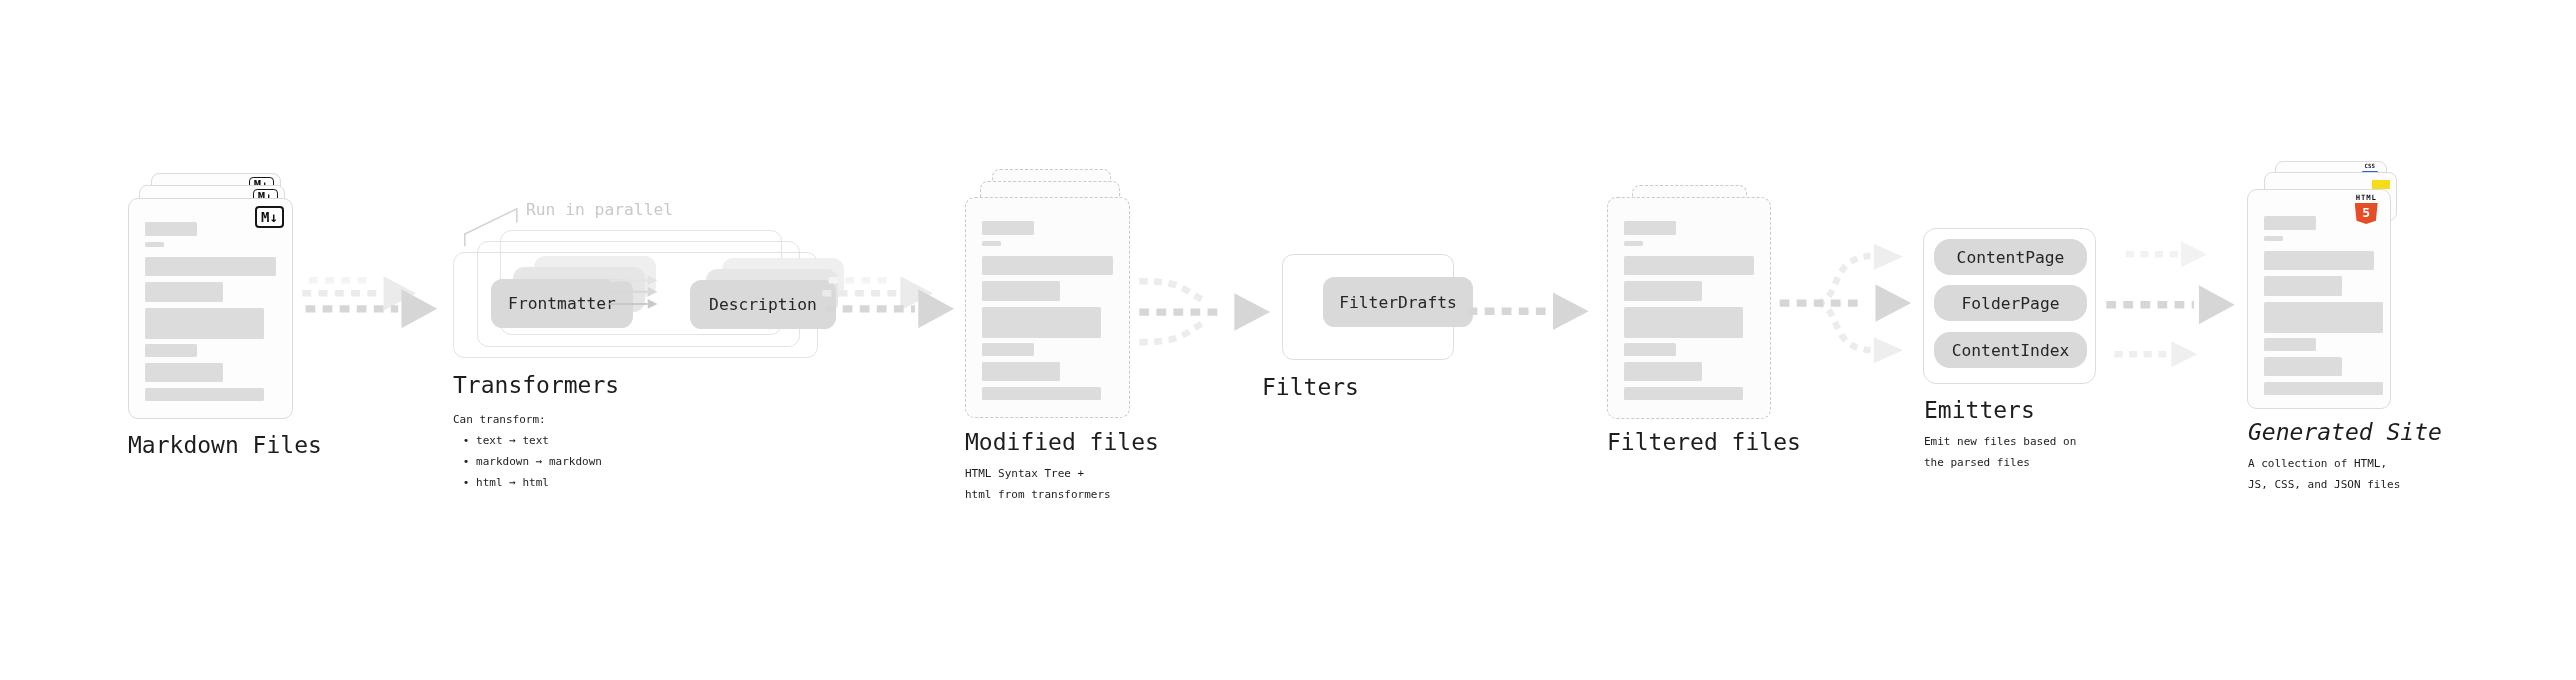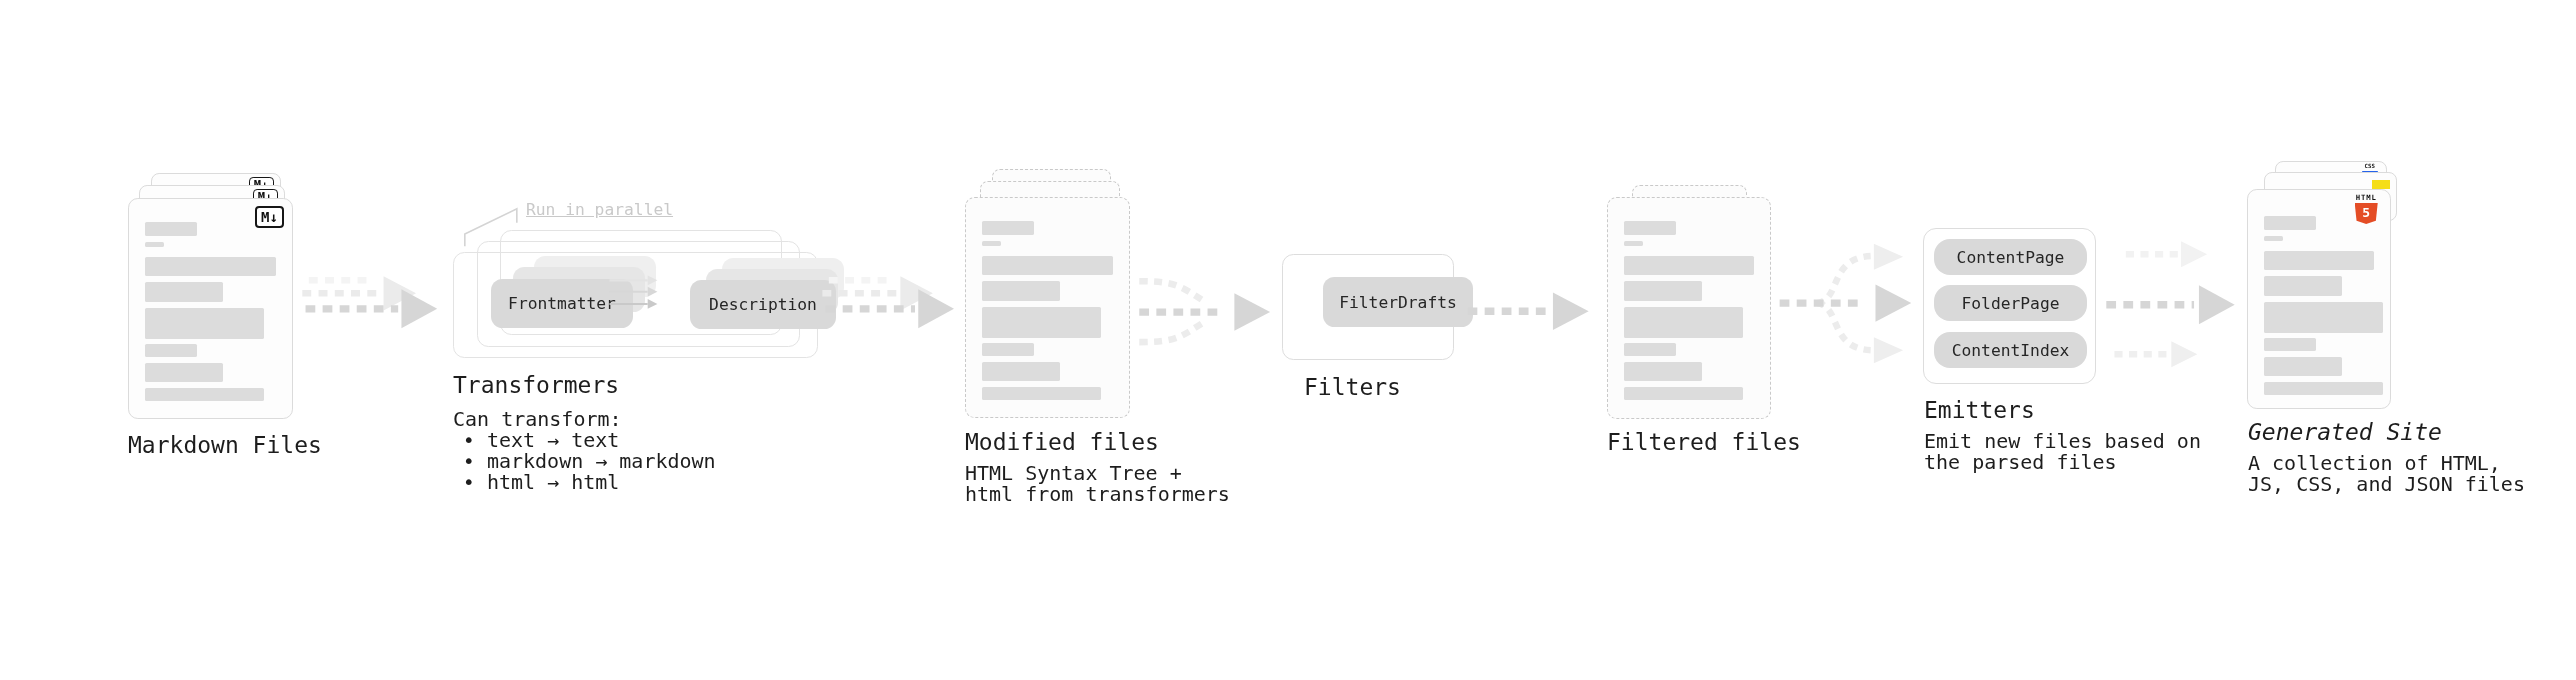--- a/index.html
+++ b/index.html
@@ -44,21 +44,21 @@
   .tpill{position:absolute;box-sizing:border-box;border-radius:11.4px;font-size:16.3px;
     display:flex;align-items:center;justify-content:center;white-space:nowrap;color:#262626;margin-left:29px;}
   .l1{background:#d9d9d9;}
   .l2{background:#e6e6e6;}
   .l3{background:#efefef;}
   .epill{position:absolute;box-sizing:border-box;border-radius:16px;background:#d9d9d9;font-size:16.3px;
     display:flex;align-items:center;justify-content:center;white-space:nowrap;color:#262626;}
 
   
   .stage-label{position:absolute;font-size:23px;color:#1d1d1d;white-space:nowrap;}
-  .stage-desc{position:absolute;font-size:20px;line-height:21px;color:#1d1d1d;white-space:nowrap;}
+  .stage-desc{position:absolute;font-size:11px;line-height:21px;color:#1d1d1d;white-space:nowrap;}
   .stage-desc .bullet{padding-left:9.8px;}
   .annotation{position:absolute;font-size:16.3px;line-height:19.5px;color:#c9c9c9;white-space:nowrap;}
 </style>
 </head>
 <body>
 
 <div class="canvas">
 
   <svg class="overlay" width="2576" height="681" viewBox="0 0 3170 838">
 
@@ -135,21 +135,21 @@
         <div class="bar b3"></div>
         <div class="bar b4"></div>
       <div class="bar b5"></div>
         <div class="bar b6"></div>
         <div class="bar b7"></div>
         <div class="bar b8"></div>
     </div>
   </div>
   <div class="stage-label" style="left:128px;top:432px;">Markdown Files</div>
 
-  <div class="annotation" style="left:526px;top:200px;text-decoration:underline;">Run in parallel</div>
+  <div class="annotation" style="left:526px;top:200px;">Run in parallel</div>
   <div class="tbox" style="left:500px;top:230px;width:282px;height:105px;z-index:1;"></div>
   <div class="tbox" style="left:477px;top:241px;width:323px;height:106px;z-index:1;"></div>
   <div class="tbox" style="left:453px;top:252px;width:365px;height:106px;z-index:1;"></div>
   <div class="tpill l3" style="left:505px;top:256px;width:122px;height:41px;z-index:2;"></div>
   <div class="tpill l3" style="left:693px;top:258px;width:122px;height:41px;z-index:2;"></div>
   <div class="tpill l2" style="left:484px;top:267px;width:132px;height:45px;z-index:3;"></div>
   <div class="tpill l2" style="left:677px;top:269px;width:132px;height:45px;z-index:3;"></div>
   <div class="tpill l1" style="left:462px;top:279px;width:142px;height:49px;z-index:4;">Frontmatter</div>
   <div class="tpill l1" style="left:661px;top:280px;width:146px;height:49px;z-index:4;">Description</div>
   <div class="stage-label" style="left:453px;top:372px;">Transformers</div>
@@ -175,21 +175,21 @@
     </div>
   </div>
   <div class="stage-label" style="left:965px;top:429px;">Modified files</div>
   <div class="stage-desc" style="left:965px;top:463px;">
     <div>HTML Syntax Tree +</div>
     <div>html from transformers</div>
   </div>
 
   <div class="obox" style="left:1282px;top:254px;width:172px;height:106px;"></div>
   <div class="tpill l1" style="left:1294px;top:277px;width:150px;height:50px;z-index:2;">FilterDrafts</div>
-  <div class="stage-label" style="left:1304px;top:374px;text-align:center;">Filters</div>
+  <div class="stage-label" style="left:1262px;top:374px;text-align:center;">Filters</div>
 
   <div class="file small dashed" style="left:1632px;top:185px;width:115px;height:28px;z-index:1;"></div>
   <div class="file dashed" style="left:1607px;top:197px;width:164px;height:222px;z-index:2;">
     <div class="bars">
       <div class="bar b1"></div>
         <div class="bar b2"></div>
         <div class="bar b3"></div>
         <div class="bar b4"></div>
       <div class="bar b5"></div>
         <div class="bar b6"></div>

